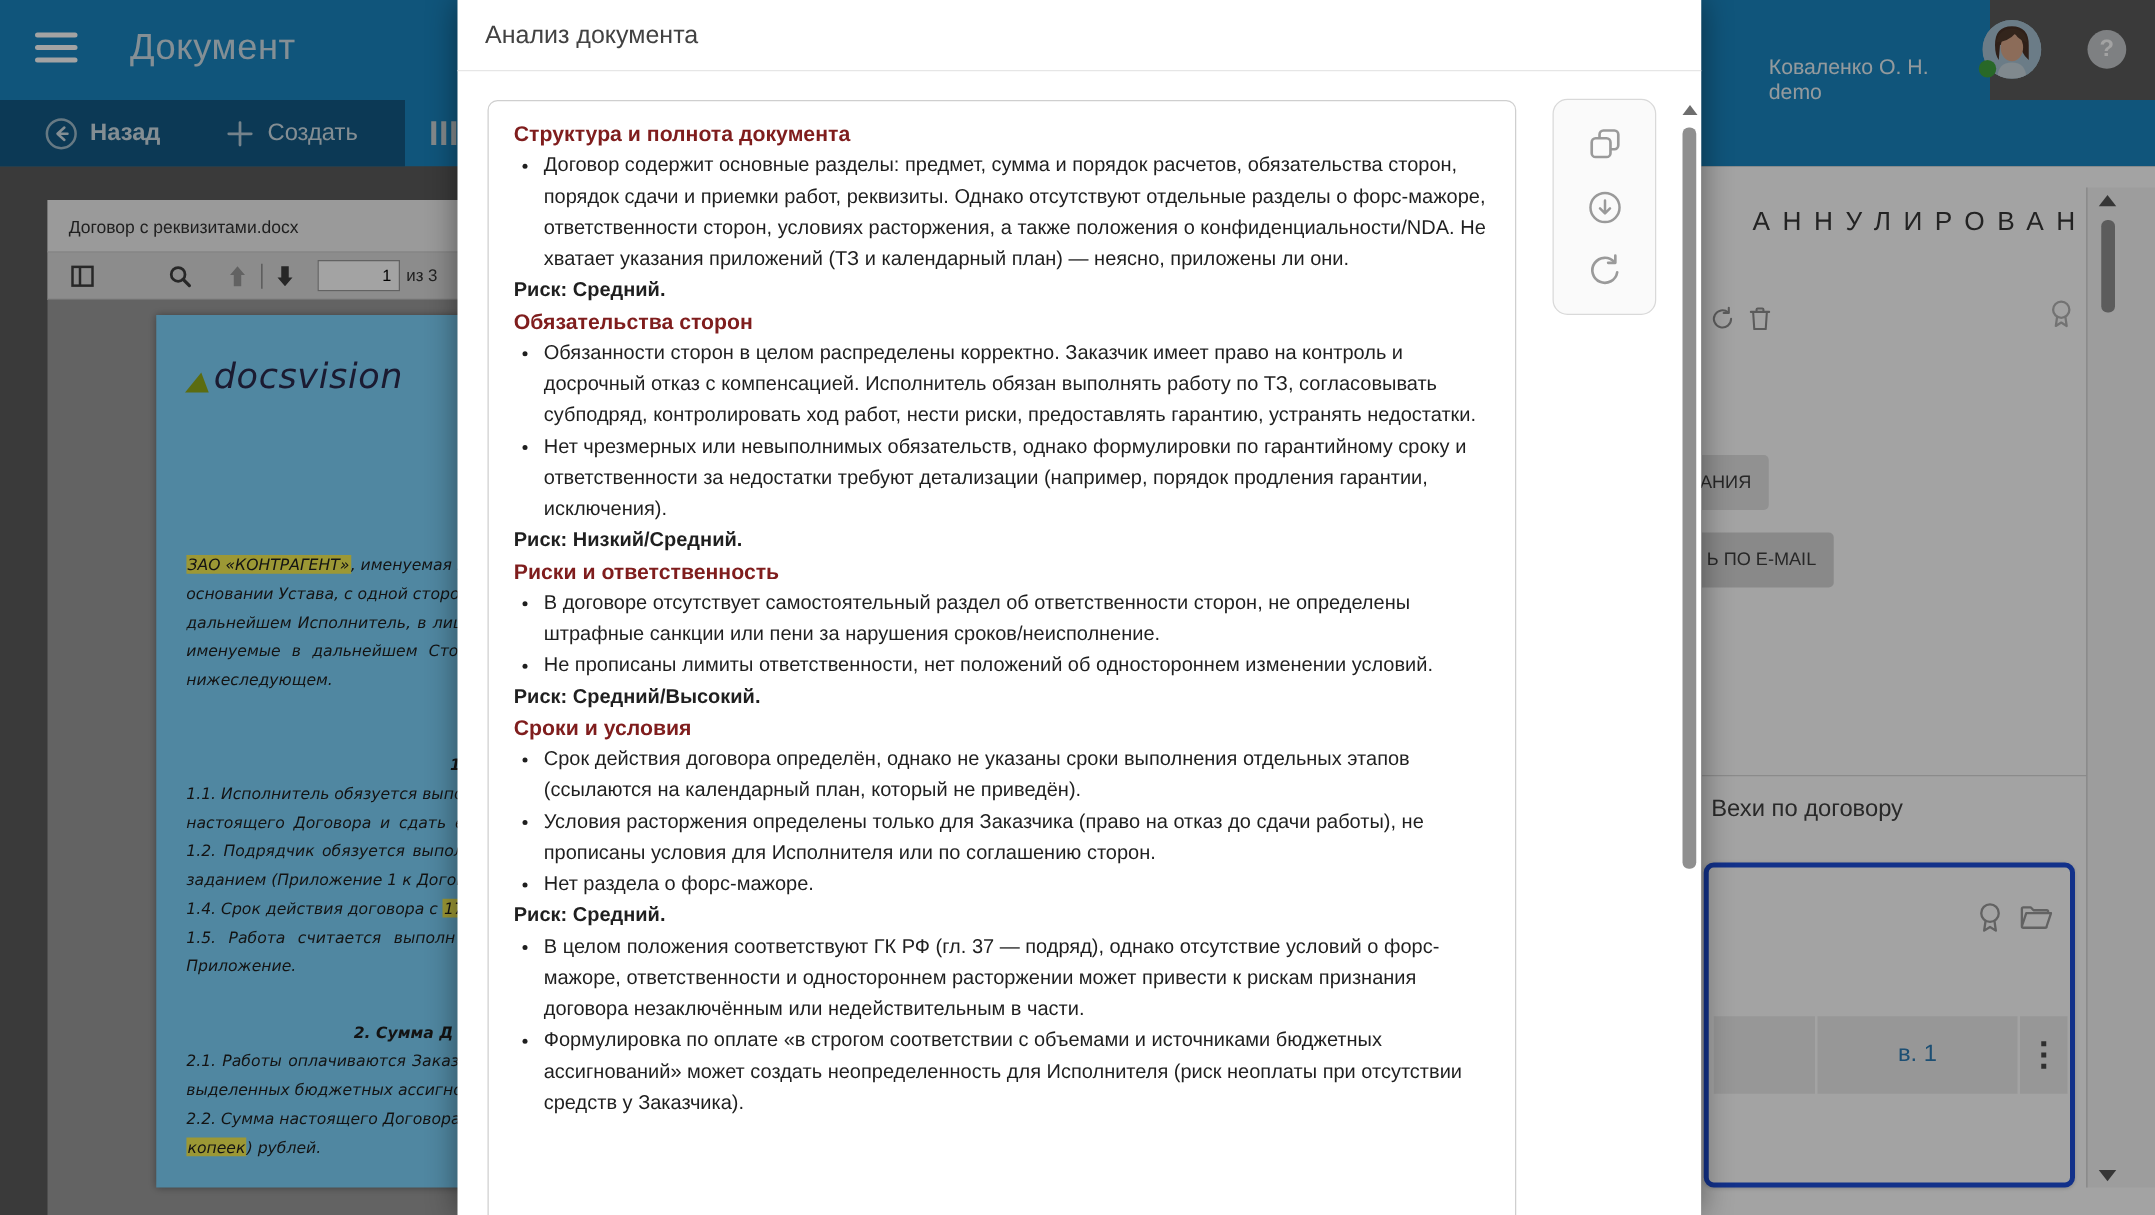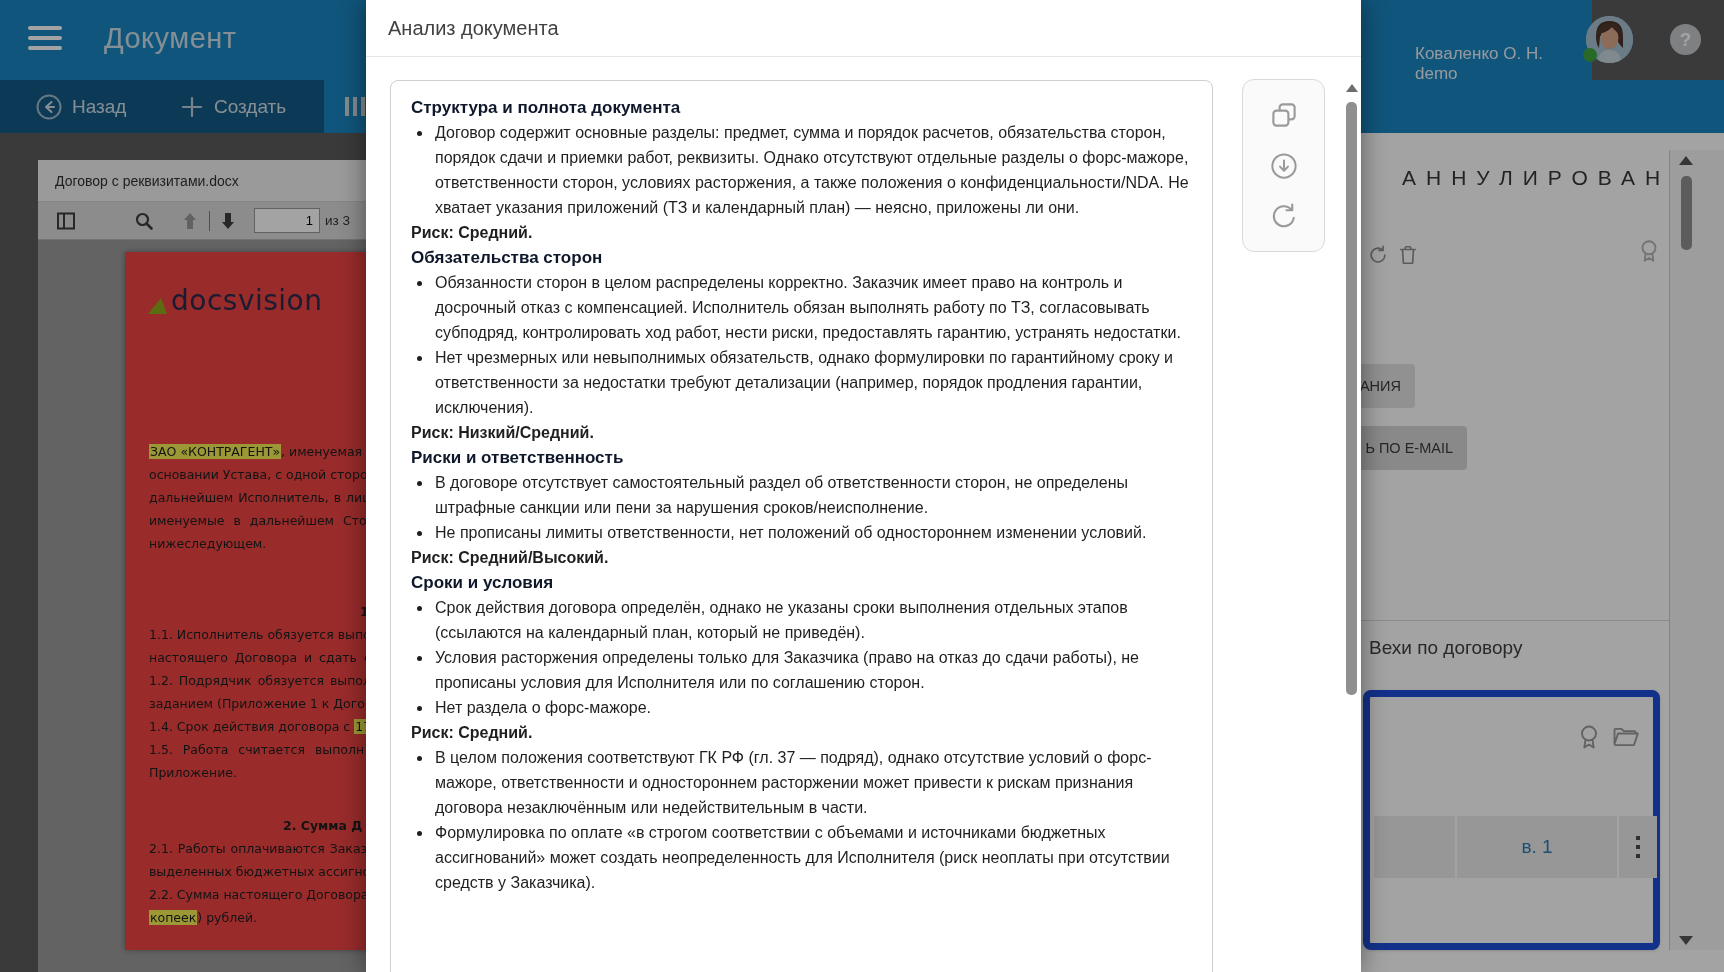--- a/index.html
+++ b/index.html
@@ -16,37 +16,37 @@
   .user-block{position:absolute;left:1415px;top:20px;color:#e8f1f6;font-size:17px;line-height:20px;margin-top:24px;}
   .avatar{position:absolute;left:1586px;top:16px;width:47px;height:47px;border-radius:50%;overflow:hidden;background:#9fb9c9;}
   .status-dot{position:absolute;left:1583px;top:48px;width:14px;height:14px;border-radius:50%;background:#3fa33f;}
   .help{position:absolute;left:1670px;top:24px;width:31px;height:31px;border-radius:50%;
     background:rgba(233,238,241,.75);color:#fff;font-weight:bold;font-size:19px;
     display:flex;align-items:center;justify-content:center;cursor:pointer;}
   .toolbar{position:absolute;left:0;top:80px;width:1724px;height:53px;background:#1a86c0;}
   .toolbar-dark{position:absolute;left:0;top:0;width:324px;height:53px;background:#135a85;}
   .tb-item{position:absolute;top:0;height:53px;display:flex;align-items:center;gap:10px;
     color:rgba(255,255,255,.8);font-size:19px;cursor:pointer;}
-  .tb-back{left:36px;} .tb-create{left:180px;}
+  .tb-back{left:36px;font-weight:bold;} .tb-create{left:180px;}
   .tab-strip-icon{position:absolute;left:345px;top:17px;display:flex;gap:4px;}
   .tab-strip-icon div{width:4px;height:19px;background:#cfd6da;}
 
   
   .viewer{position:absolute;left:38px;top:160px;width:560px;height:812px;background:#9c9c9c;}
   .viewer-title{position:absolute;left:0;top:0;width:100%;height:42px;background:#f1f1f1;
     border-bottom:1px solid #cfcfcf;display:flex;align-items:center;padding-left:17px;
     font-size:14px;color:#333;}
   .viewer-tools{position:absolute;left:0;top:42px;width:100%;height:38px;background:#dcdcdc;
     border-bottom:1px solid #b5b5b5;display:flex;align-items:center;}
   .vt-ico{display:inline-flex;align-items:center;justify-content:center;cursor:pointer;}
   .page-input{width:66px;height:25px;border:1px solid #999;background:#fff;font-size:13px;
     text-align:right;padding-right:6px;font-family:"Liberation Sans",sans-serif;}
   .pages-of{font-size:13.5px;color:#333;margin-left:5px;}
-  .doc-page{position:absolute;left:87px;top:92px;width:470px;height:698px;background:#ef4444;
-    box-shadow:0 0 6px rgba(0,0,0,.35);}
+  .doc-page{position:absolute;left:87px;top:92px;width:470px;height:698px;background:#7dd3fc;
+    box-shadow:0 0 6px rgba(0,0,0,.35);font-style:italic;}
   .doc-logo{position:absolute;left:23px;top:32px;display:flex;align-items:flex-end;}
   .logo-tri{width:0;height:0;border-left:13px solid transparent;border-bottom:16px solid #8faa1b;
     margin-right:4px;margin-bottom:3px;border-right:6px solid transparent;}
   .logo-text{font-size:28px;color:#2b2b4e;font-weight:500;letter-spacing:.5px;
     font-family:"DejaVu Sans",sans-serif;}
   .doc-text{position:absolute;left:24px;top:188px;width:430px;
     font-family:"DejaVu Sans",sans-serif;font-size:12.5px;color:#1f1f1f;}
   .dline{line-height:23px;white-space:nowrap;overflow:hidden;}
   .dline mark{background:#f4ee53;color:inherit;padding:0 1px;}
   .dl-h1{font-weight:bold;margin-top:45px;padding-left:211px;}
@@ -58,21 +58,21 @@
     letter-spacing:10px;white-space:nowrap;}
   .rp-icons{position:absolute;left:3px;top:111px;width:352px;height:24px;}
   .rp-btn{position:absolute;height:44px;border-radius:4px;display:flex;align-items:center;
     justify-content:flex-end;padding-right:14px;font-size:14.5px;color:#3d3d3d;cursor:pointer;
     white-space:nowrap;overflow:hidden;}
   .rp-btn1{left:-81px;top:231px;width:135px;background:#e3e3e3;}
   .rp-btn2{left:-81px;top:293px;width:187px;background:#d7d7d7;}
   .rp-divider{position:absolute;left:0;top:487px;width:363px;border-top:1px solid #d9d9d9;}
   .miles-title{position:absolute;left:8px;top:504px;font-size:19px;color:#404040;}
   .miles-card{position:absolute;left:2px;top:557px;width:297px;height:260px;background:#fff;
-    border:7px solid #1d4ed8;border-radius:8px;box-shadow:0 1px 3px rgba(0,0,0,.15);}
+    border:4px solid #1d4ed8;border-radius:8px;box-shadow:0 1px 3px rgba(0,0,0,.15);}
   .card-icons{position:absolute;right:14px;top:26px;display:flex;gap:8px;}
   .vrow{position:absolute;left:4px;top:119px;width:283px;height:62px;display:flex;gap:2px;}
   .vcell{background:#ededed;height:100%;}
   .vc1{width:81px;} .vc2{width:160px;display:flex;align-items:center;justify-content:center;
     font-size:19px;color:#2e7cb5;} .vc3{width:38px;display:flex;align-items:center;justify-content:center;}
   .kebab div{width:4px;height:4px;background:#4a4a4a;margin:5px auto;}
   .rp-scroll{position:absolute;left:308px;top:17px;width:55px;height:800px;background:#f6f6f6;
     border-left:1px solid #cfcfcf;}
   .tri-up{width:0;height:0;border-left:7px solid transparent;border-right:7px solid transparent;
     border-bottom:9px solid #555;}
@@ -86,21 +86,21 @@
   #dim{position:absolute;inset:0;background:rgba(0,0,0,.36);z-index:5;}
 
   
   #modal{position:absolute;left:366px;top:0;width:995px;height:972px;background:#fff;z-index:10;
     box-shadow:0 0 24px rgba(0,0,0,.45);}
   .modal-hdr{position:absolute;left:0;top:0;width:100%;height:57px;border-bottom:1px solid #e6e6e6;
     display:flex;align-items:center;padding-left:22px;font-size:20px;color:#424242;}
   .analysis-box{position:absolute;left:24px;top:80px;width:823px;height:912px;
     border:1px solid #cfcfcf;border-radius:8px;padding:14px 20px;overflow:hidden;
     font-size:16px;line-height:25px;color:#1f1f1f;}
-  .sec-title{font-weight:bold;font-size:17px;color:#0f172a;}
+  .sec-title{font-weight:bold;font-size:17px;color:#7f1d1d;}
   .sec-list{margin:0;padding-left:22px;}
   .sec-list li{padding-left:2px;}
   .sec-risk{font-weight:bold;}
   .side-actions{position:absolute;left:876px;top:79px;width:83px;height:173px;background:#fafafa;
     border:1px solid #d9d9d9;border-radius:12px;display:flex;flex-direction:column;
     align-items:center;justify-content:space-evenly;}
   .side-actions .act{cursor:pointer;display:flex;}
   .m-scroll{position:absolute;left:979px;top:78px;width:14px;height:894px;}
   .m-arr-up{position:absolute;left:1px;top:6px;width:0;height:0;border-left:6px solid transparent;
     border-right:6px solid transparent;border-bottom:8px solid #6e6e6e;}

